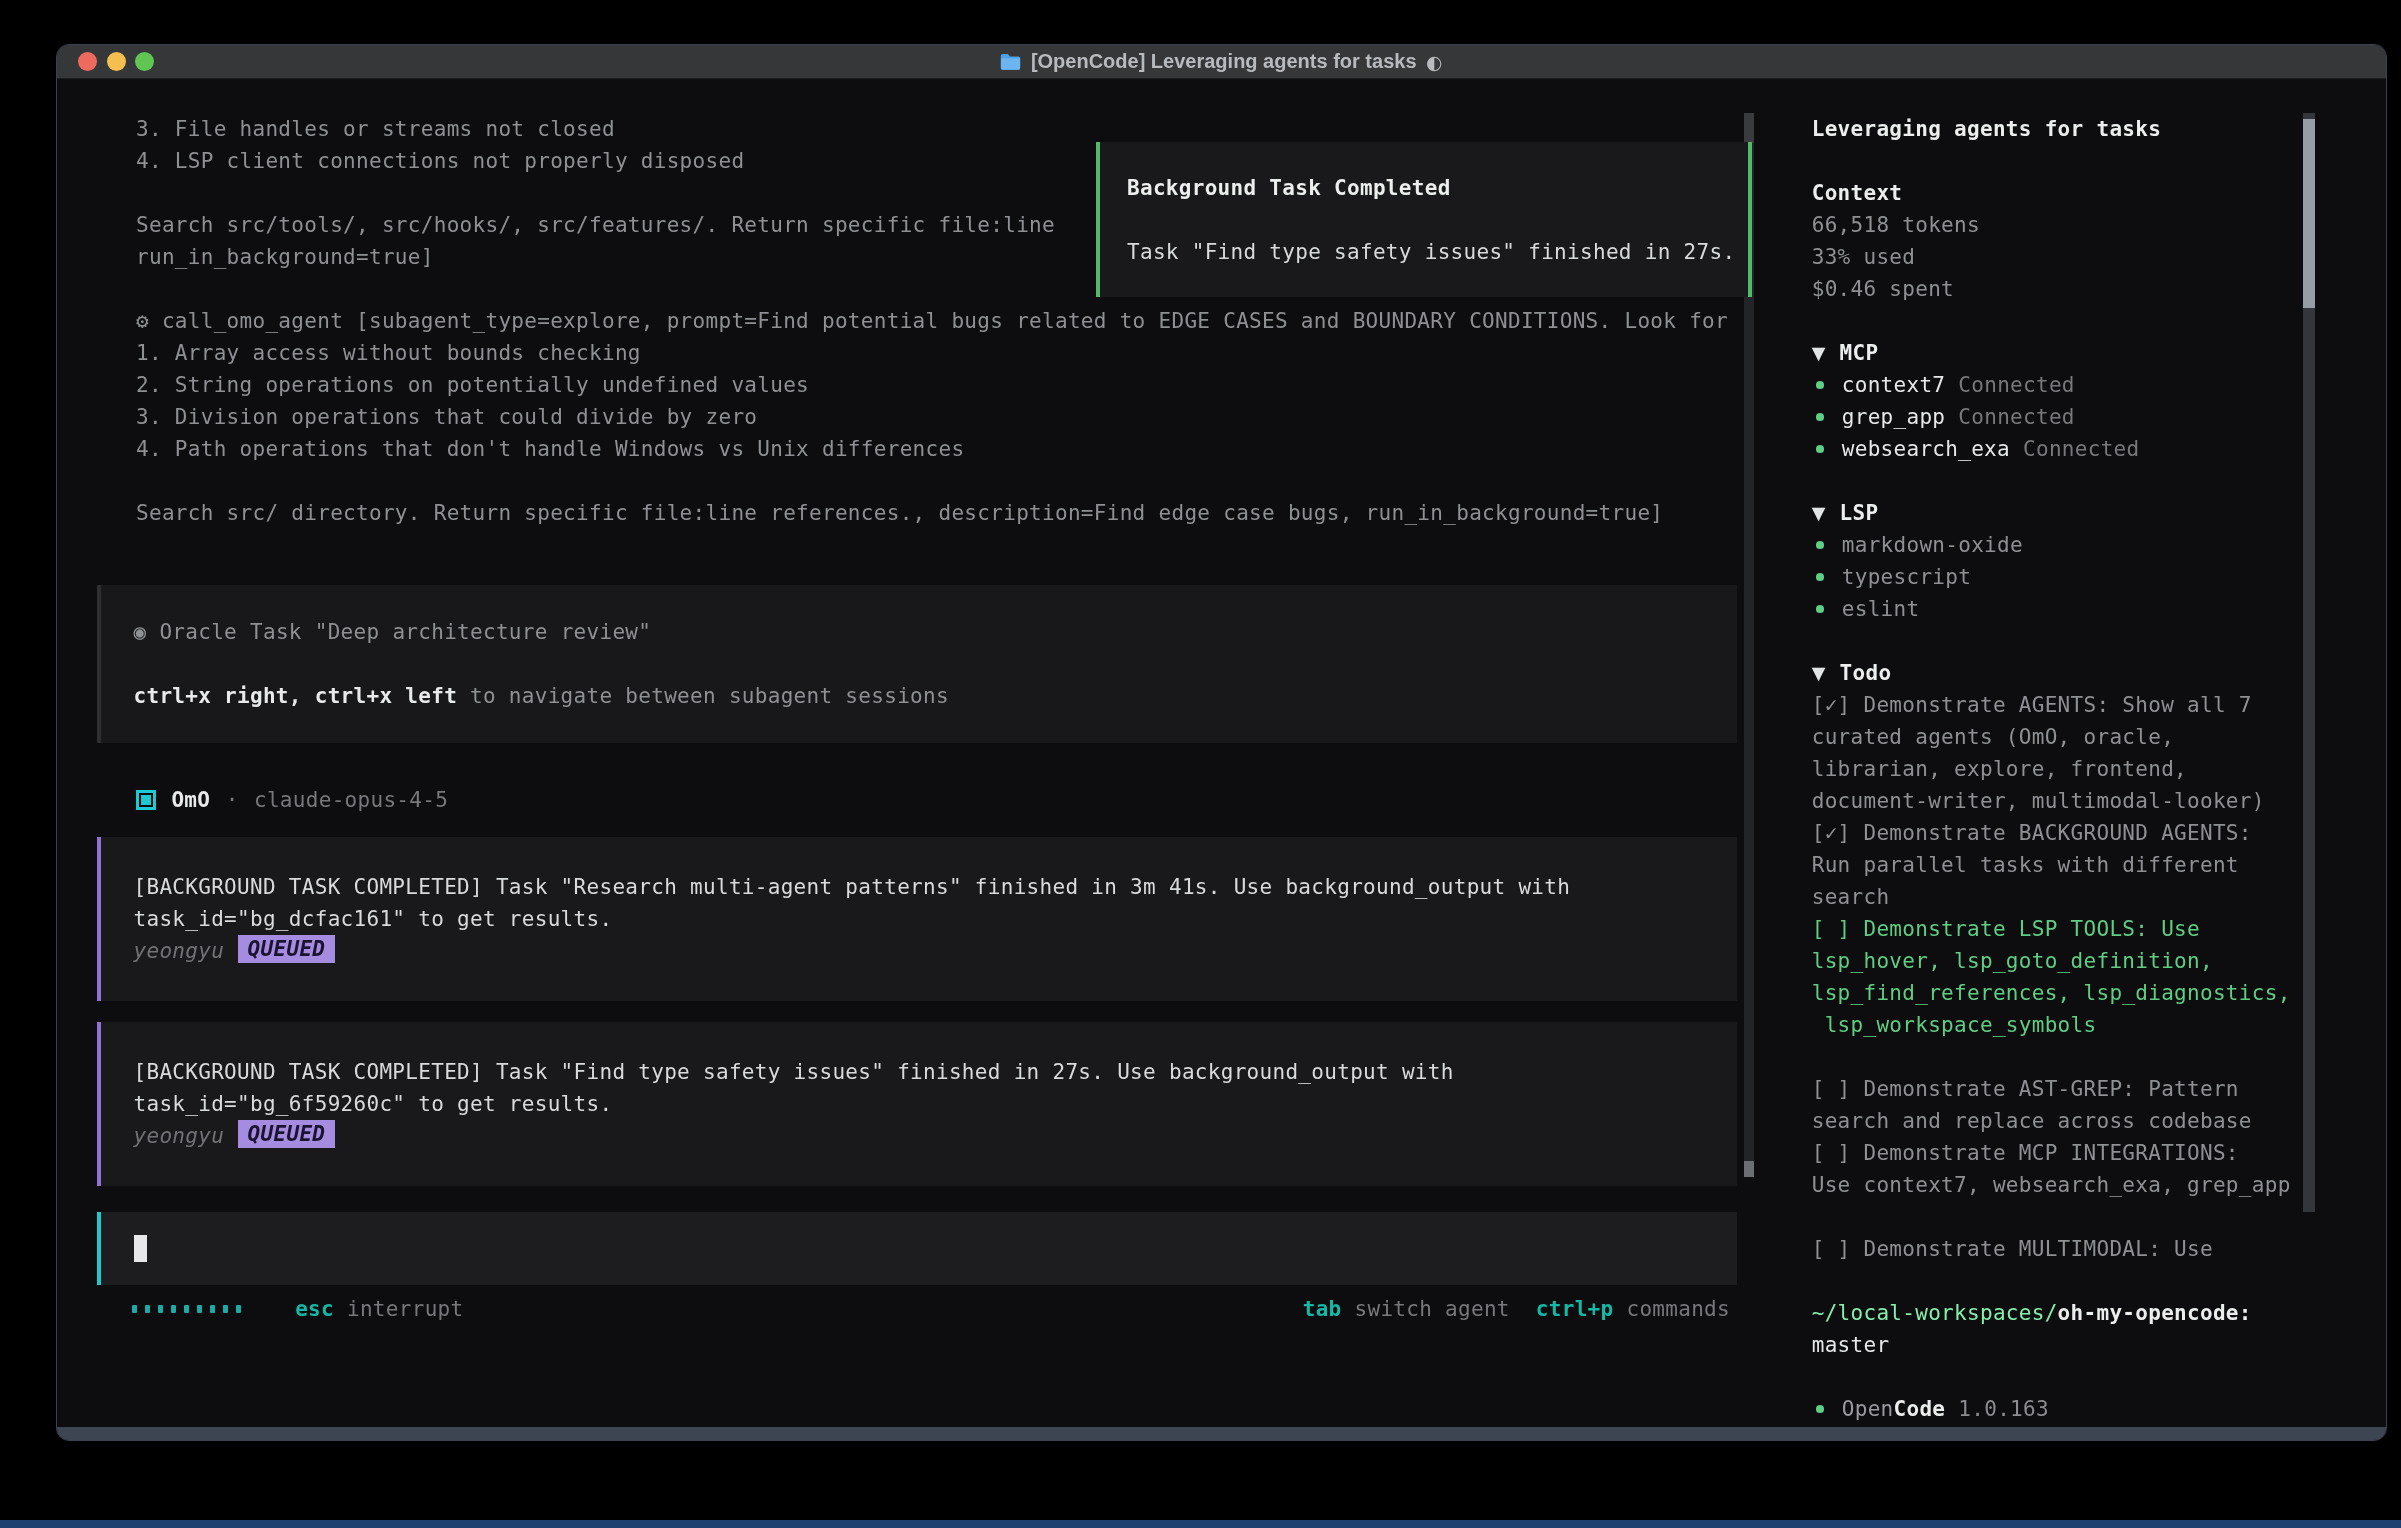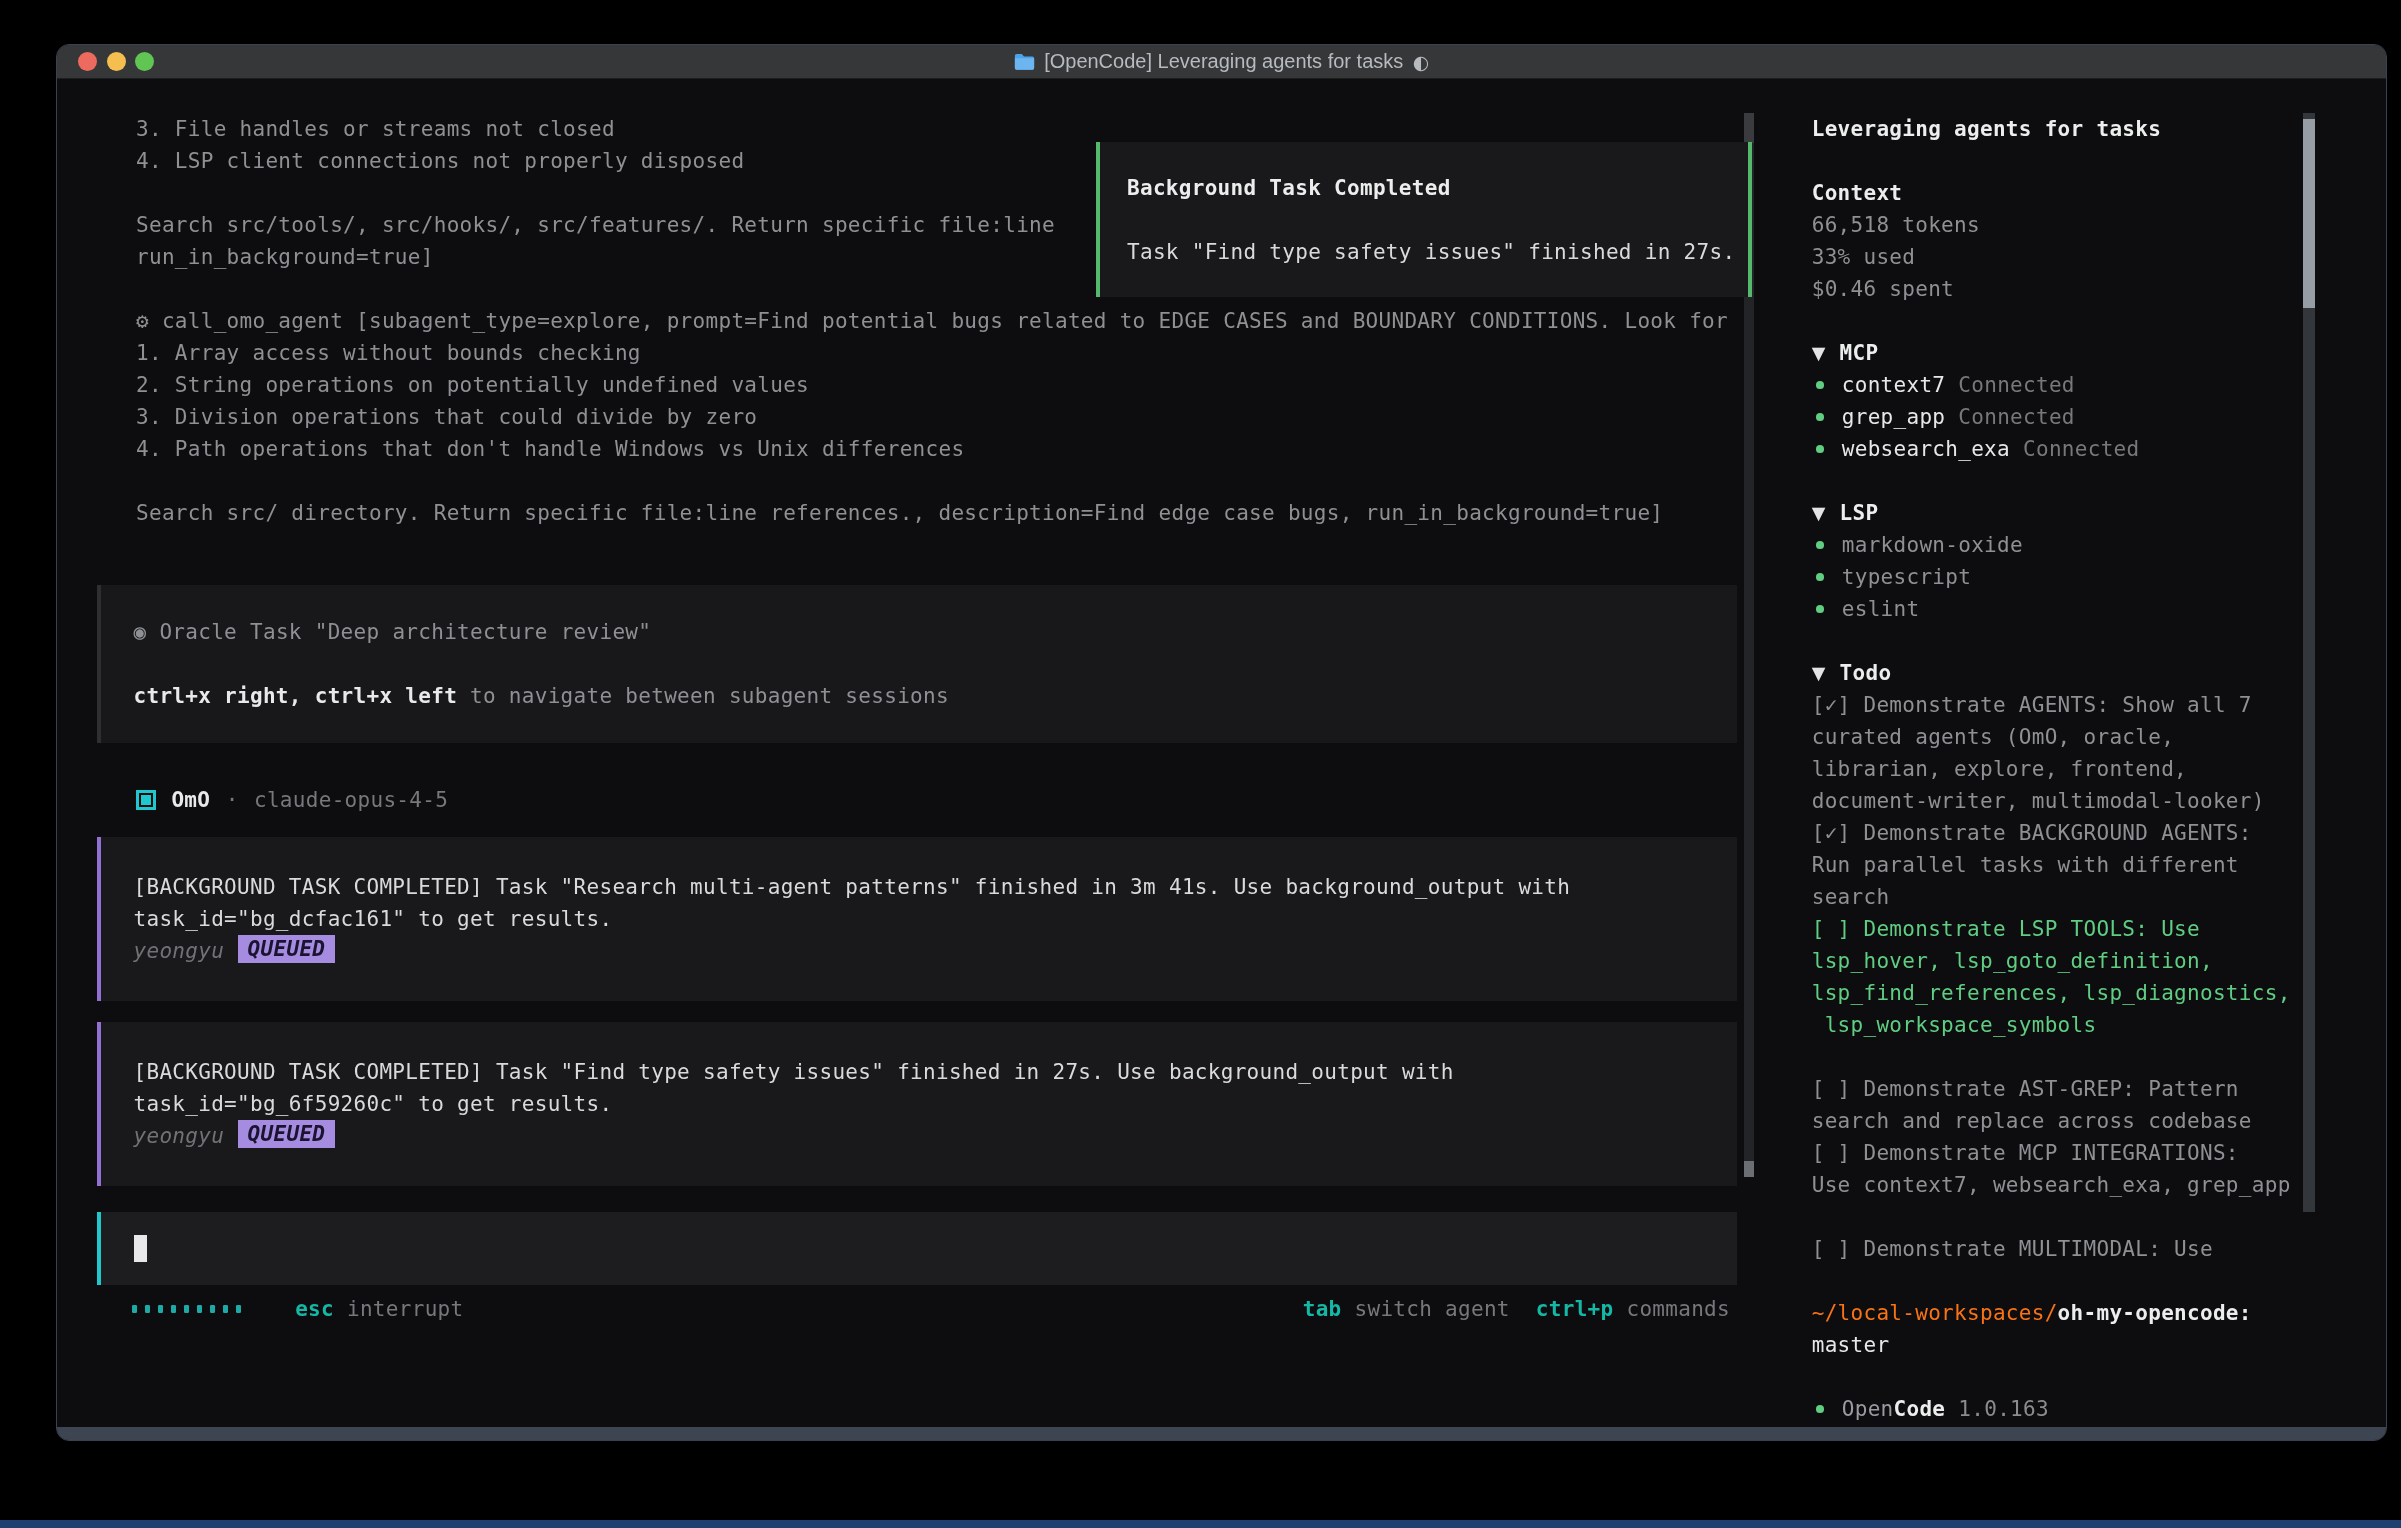--- a/index.html
+++ b/index.html
@@ -22,21 +22,21 @@
     border-bottom:1.2px solid #1d1e20;
   }
   .traffic { display:flex; gap:9.5px; margin-left:21px; }
   .light { width:19px; height:19px; border-radius:50%; }
   .light.red { background:#ed6a5e; }
   .light.yellow { background:#f5bf4f; }
   .light.green { background:#61c554; }
   .title-center {
     position:absolute; left:0; right:0; top:0; bottom:0;
     display:flex; align-items:center; justify-content:center; gap:9.5px;
-    font-family:"Liberation Sans", sans-serif; font-weight:normal;
+    font-family:"Liberation Sans", sans-serif; font-weight:bold;
     font-size:20px; color:#b7babe; pointer-events:none;
   }
   .half-circle { font-family:"DejaVu Sans", sans-serif; font-size:19px; color:#b7babe; }
 
   .app-body { flex:1 1 auto; min-height:0; display:flex; position:relative; }
 
   
   .main {
     width:1737px; flex:0 0 auto; position:relative;
     padding:34px 0 0 79px;
@@ -123,21 +123,21 @@
   .sb-title { color:#eceded; font-weight:bold; }
   .sb-heading { color:#eceded; font-weight:bold; }
   .tri { color:#e2e3e5; margin-right:14px; font-family:"DejaVu Sans", sans-serif; font-size:17.7px; }
   .bullet { width:7.7px; height:7.7px; border-radius:50%; background:#5fcd82; margin:0 17.7px 0 4.7px; flex:0 0 auto; }
   .mcp-name { color:#e6e7e9; }
   .mcp-status { color:#77777c; margin-left:13px; }
   .lsp-name { color:#8f9094; }
   .todo-line { height:32px; white-space:pre; }
   .todo-line.done, .todo-line.pending { color:#8f9094; }
   .todo-line.active { color:#5fcd82; }
-  .ws-prefix { color:#f97316; }
+  .ws-prefix { color:#86efac; }
   .ws-repo { color:#eceded; font-weight:bold; }
   .ws-branch { color:#e6e7e9; }
   .brand-regular { color:#9a9aa0; }
   .brand-bold { color:#eceded; font-weight:bold; }
   .brand-version { color:#8b8b90; margin-left:13px; }
 
   .side-scroll-track {
     position:absolute; left:509px; top:34px; width:11.8px; height:1099px;
     background:#33363b;
   }

